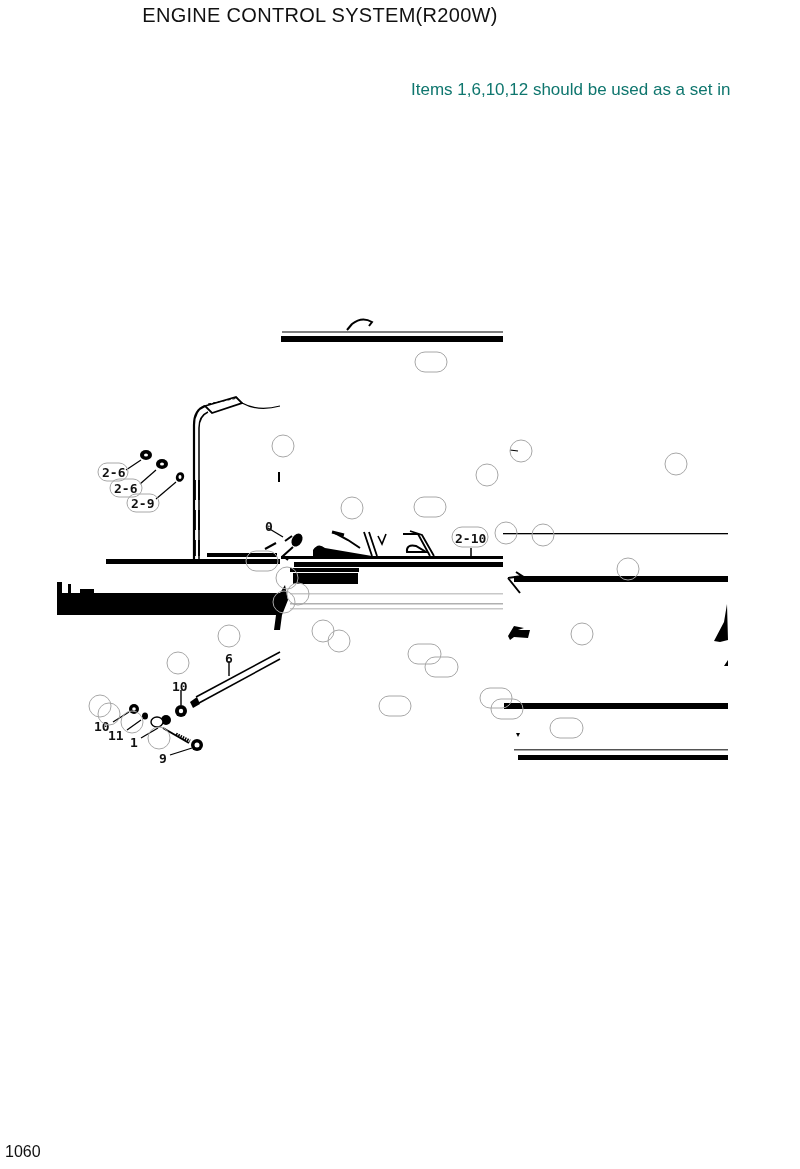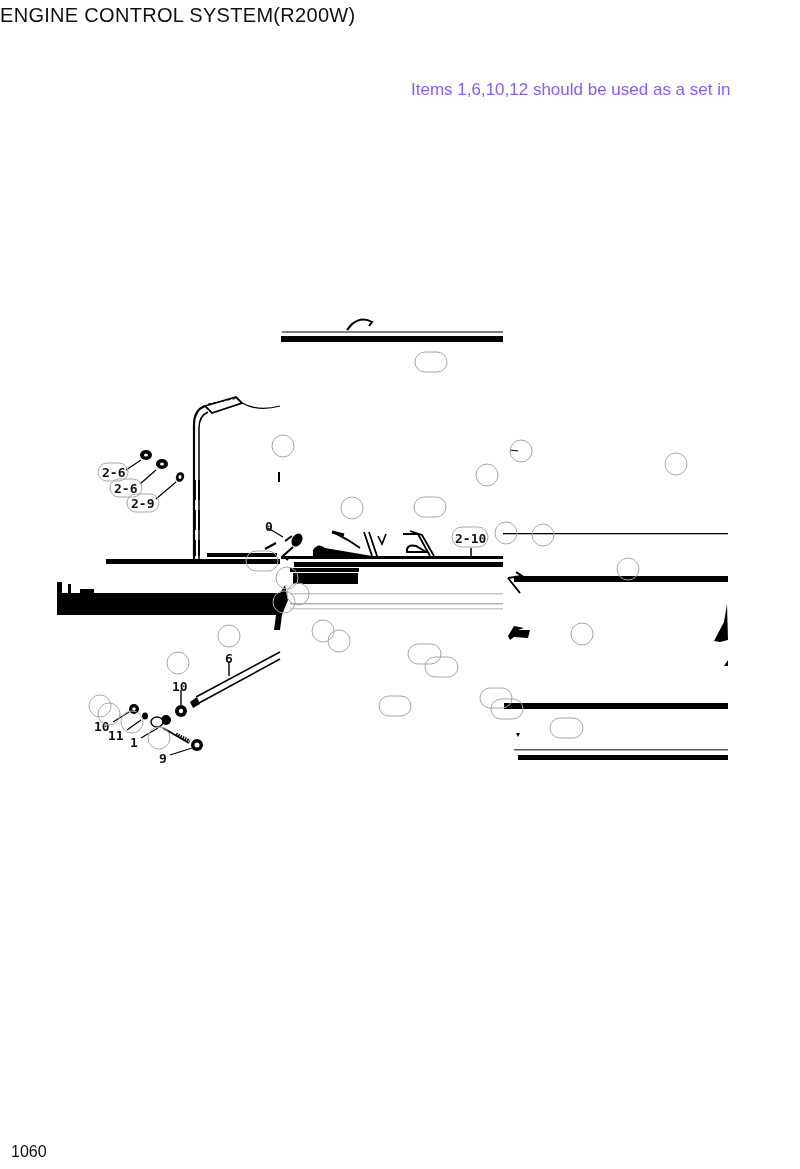--- a/index.html
+++ b/index.html
@@ -1,20 +1,20 @@
 <!DOCTYPE html>
 <html><head>
   <meta charset="utf-8">
   <style>
     html, body { margin: 0; padding: 0; background: #ffffff; }
     body { width: 800px; height: 1169px; position: relative; overflow: hidden; font-family: "Liberation Sans", sans-serif; color: #111; }
-    .page-title { position: absolute; left: 0; top: 4px; width: 640px; font-size: 20px; letter-spacing: 0.3px; color: #111; font-family: "Liberation Sans", sans-serif; }
-    .note { position: absolute; left: 411px; top: 78px; font-size: 17px; line-height: 24px; color: #8b5cf6; font-family: "Liberation Sans", sans-serif; }
+    .page-title { position: absolute; left: 0; top: 4px; width: 640px; text-align: center; font-size: 20px; letter-spacing: 0.3px; color: #111; font-family: "Liberation Sans", sans-serif; }
+    .note { position: absolute; left: 411px; top: 78px; font-size: 17px; line-height: 24px; color: #0f766e; font-family: "Liberation Sans", sans-serif; }
     .note div { white-space: nowrap; }
-    .page-number { position: absolute; left: 11px; top: 1143px; font-size: 16px; color: #111; font-family: "Liberation Sans", sans-serif; }
+    .page-number { position: absolute; left: 5px; top: 1143px; font-size: 16px; color: #111; font-family: "Liberation Sans", sans-serif; }
     svg.diagram { position: absolute; left: 0; top: 0; }
     .lbl { font-family: "DejaVu Sans Mono", monospace; font-weight: bold; font-size: 13px; fill: #111; }
     .hotspot { fill: none; stroke: #a8a8a8; stroke-width: 1; }
   </style>
 </head>
 <body>
 
 <div class="page-title">ENGINE CONTROL SYSTEM(R200W)</div>
 
 <div class="note">

